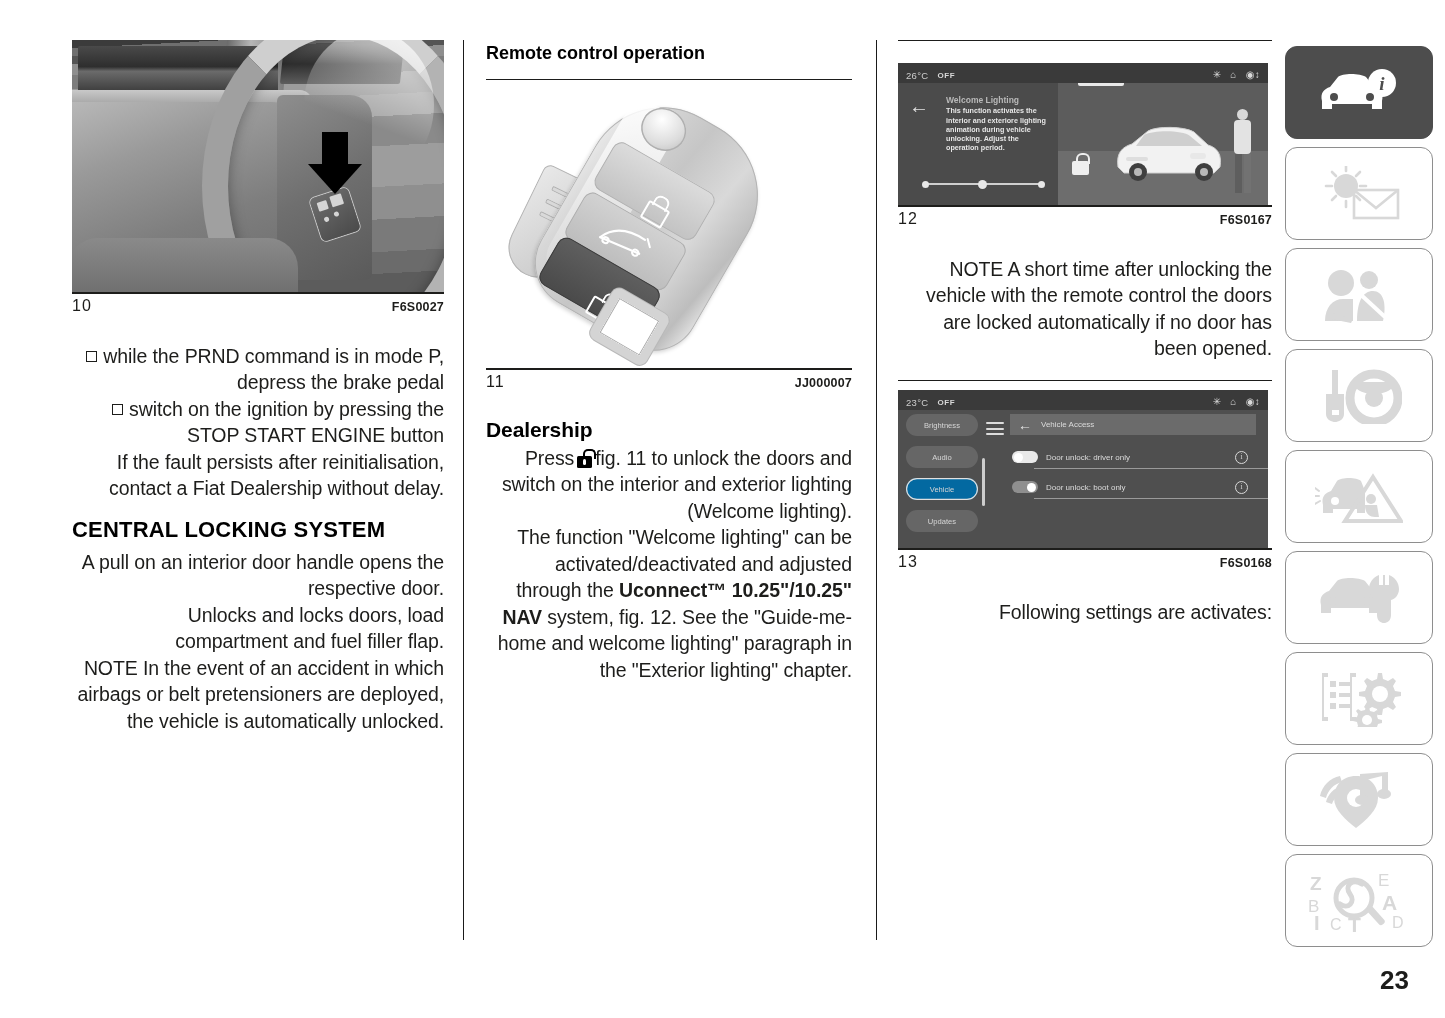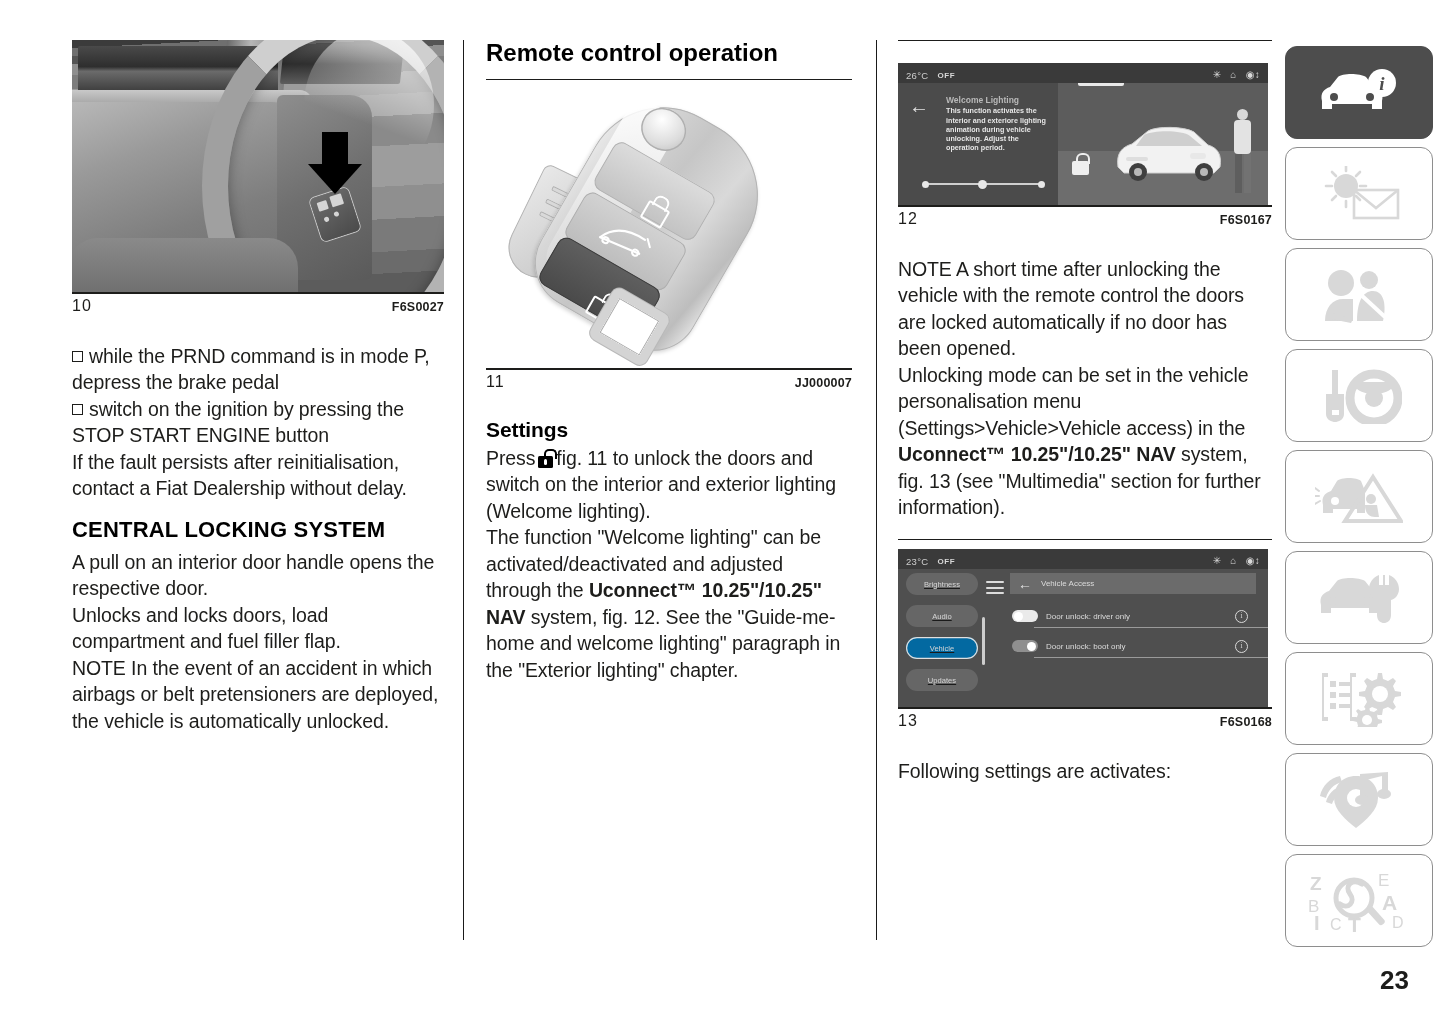--- a/index.html
+++ b/index.html
@@ -20,37 +20,37 @@
   .col{position:absolute;top:40px;}
   .col1{left:72px;width:372px;}
   .col2{left:486px;width:366px;}
   .col3{left:898px;width:374px;}
 
   
   .body-text{
     font-size:19.5px;line-height:26.5px;color:#1d1d1b;
     letter-spacing:-0.1px;
   }
-  .body-text p{margin:0 0 0 0;}
+  .body-text p{margin:0 0 0 0;text-align:right;}
   .para{margin-bottom:0px;}
   .sq{
     display:inline-block;width:9px;height:9px;
     border:1.6px solid #1d1d1b;background:#fff;
     margin-right:6px;vertical-align:1px;
   }
   .h1{
     font-size:22px;font-weight:bold;line-height:27px;
     letter-spacing:0.2px;margin:14px 0 6px 0;color:#000;
   }
   .h2{
     font-size:21px;font-weight:bold;line-height:26px;
     margin:6px 0 2px 0;color:#000;
   }
   .sec-title{
-    font-size:24px;font-weight:bold;color:#000;
+    font-size:18px;font-weight:bold;color:#000;
     letter-spacing:0px;line-height:26px;margin:0;
   }
   b,strong{font-weight:bold;}
 
   
   .fig{position:relative;}
   .fig-rule{height:1.6px;background:#1d1d1b;width:100%;}
   .fig-cap{
     display:flex;justify-content:space-between;align-items:baseline;
     font-size:15px;padding-top:3px;
@@ -264,21 +264,21 @@
     position:absolute;right:14px;top:26px;width:22px;height:84px;
   }
   .uc12-person .head{position:absolute;left:5px;top:0;width:11px;height:11px;border-radius:50%;background:#d8d8d8;}
   .uc12-person .torso{position:absolute;left:2px;top:11px;width:17px;height:34px;background:#e3e3e3;border-radius:4px;}
   .uc12-person .leg{position:absolute;top:45px;width:7px;height:39px;background:#5e5e5e;}
   .uc12-person .l1{left:3px;}
   .uc12-person .l2{left:12px;background:#727272;}
 
   
   .uc13-body{position:absolute;left:0;top:20px;width:370px;height:138px;background:#4f4f4f;}
-  .uc13-side{position:absolute;left:8px;top:4px;width:72px;text-decoration:underline;}
+  .uc13-side{position:absolute;left:8px;top:4px;width:72px;}
   .uc13-pill{
     width:72px;height:22px;border-radius:11px;background:#666;
     display:flex;align-items:center;justify-content:center;
     color:#d6d6d6;font-size:7.6px;margin-bottom:10px;
   }
   .uc13-pill.sel{background:#0369a1;box-shadow:inset 0 0 0 1.2px #e0e0e0;}
   .uc13-hamb{position:absolute;left:88px;top:12px;width:18px;}
   .uc13-hamb i{display:block;height:2px;background:#dcdcdc;margin-bottom:3.5px;border-radius:1px;}
   .uc13-scroll{position:absolute;left:84px;top:48px;width:3px;height:48px;background:#cdcdcd;border-radius:2px;}
   .uc13-main{position:absolute;left:112px;top:0;right:0;bottom:0;}
@@ -437,21 +437,21 @@
         </div>
       </div>
       <div class="fig-rule"></div>
       <div class="fig-cap">
         <span class="fig-num">11</span>
         <span class="fig-code">JJ000007</span>
       </div>
     </div>
 
     <div class="body-text" style="margin-top:26px">
-      <div class="h2">Settings</div>
+      <div class="h2">Dealership</div>
       <p class="para">
         <span>Press</span><span class="inline-lock"><span class="shk"></span><span class="bdy"></span><span class="kh"></span></span><span>fig. 11 to unlock the doors and switch on the interior and exterior lighting (Welcome lighting).</span>
       </p>
       <p class="para">
         <span>The function "Welcome lighting" can be activated/deactivated and adjusted through the </span><b>Uconnect™ 10.25"/10.25" NAV</b><span> system, fig. 12. See the "Guide-me-home and welcome lighting" paragraph in the "Exterior lighting" chapter.</span>
       </p>
     </div>
   </div>
 
   <div class="col col3">
@@ -509,23 +509,20 @@
       </div>
       <div class="fig-rule"></div>
       <div class="fig-cap">
         <span class="fig-num">12</span>
         <span class="fig-code">F6S0167</span>
       </div>
     </div>
 
     <div class="body-text" style="margin-top:28px">
       <p class="para">NOTE A short time after unlocking the vehicle with the remote control the doors are locked automatically if no door has been opened.</p>
-      <p class="para">
-        <span>Unlocking mode can be set in the vehicle personalisation menu (Settings&gt;Vehicle&gt;Vehicle access) in the </span><b>Uconnect™ 10.25"/10.25" NAV</b><span> system, fig. 13 (see "Multimedia" section for further information).</span>
-      </p>
     </div>
 
     <div class="fig-rule" style="margin-top:18px;height:1.4px"></div>
 
     <div class="fig" style="margin-top:9px">
       <div class="uc uc13">
         <div class="uc-status">
           <span class="uc-temp">23°C</span>
           <span class="uc-off">OFF</span>
           <span class="uc-icons">

